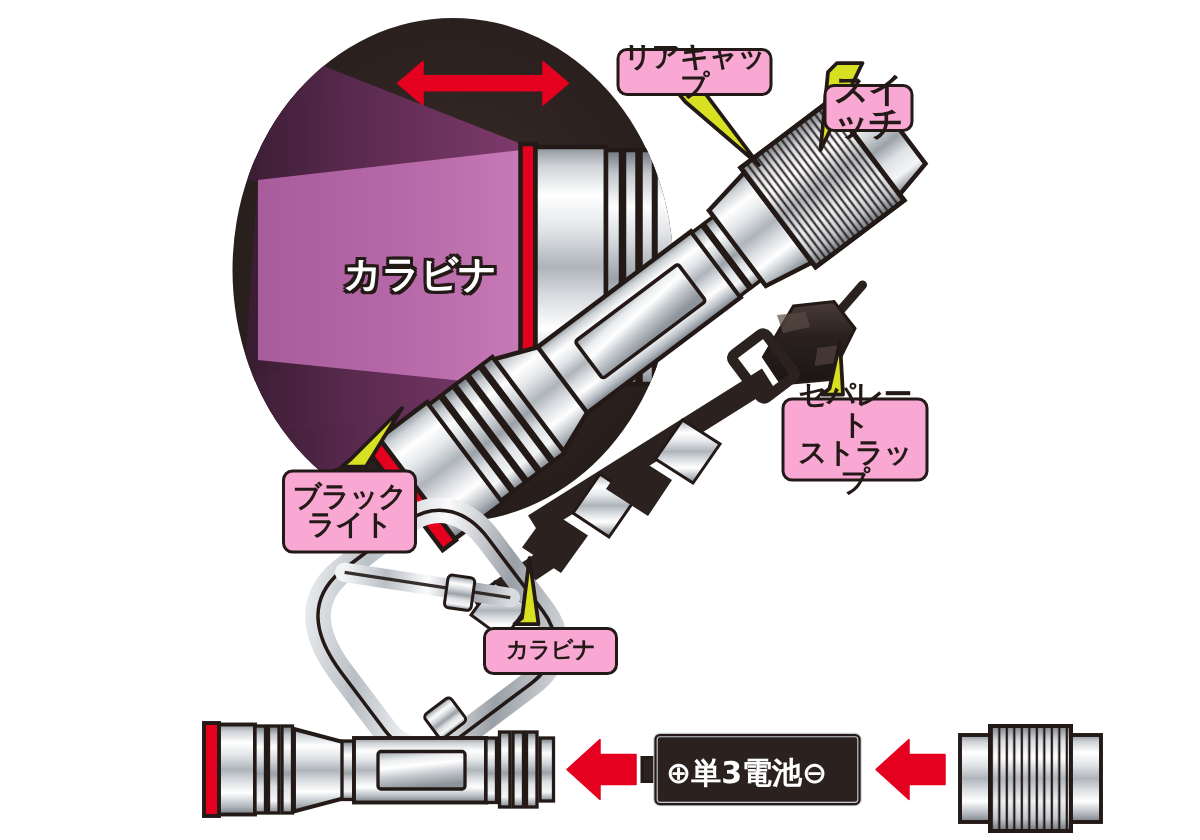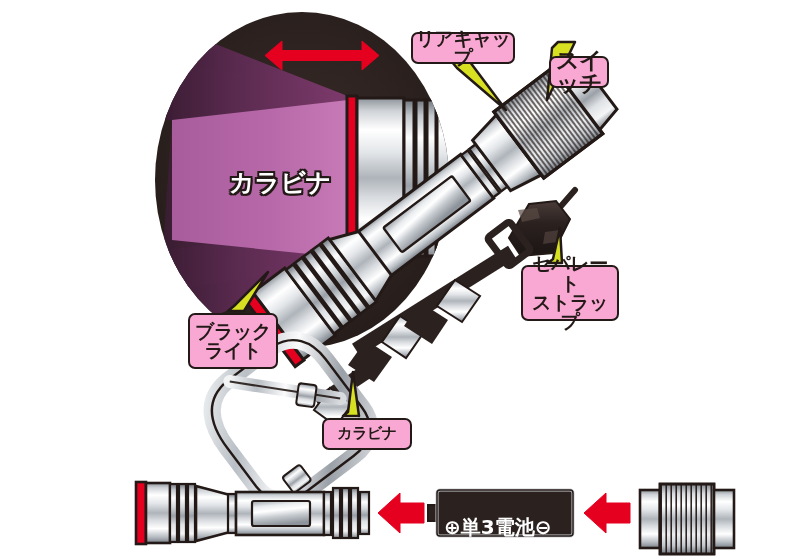--- a/index.html
+++ b/index.html
@@ -296,21 +296,21 @@
       <rect x="660" y="484" width="54" height="70" fill="url(#knurlPat)"></rect>
       <rect x="660" y="484" width="54" height="70" fill="none" stroke="#231916" stroke-width="2.6"></rect>
       <rect x="714" y="490" width="20" height="58" fill="url(#metalV)" stroke="#231916" stroke-width="2.6"></rect>
     </g>
   </g>
 </svg>
 </div>
 
 <div class="zoom-caption" style="left:229px;top:166px;">カラビナ</div>
 
-<div class="batt-text" style="left:444px;top:514px;">⊕単3電池⊖</div>
+<div class="batt-text" style="left:444px;top:502px;">⊕単3電池⊖</div>
 
 <div class="cal-label" style="left:411px;top:32px;width:104px;height:32px;font-size:19px;">リアキャップ</div>
 
 <div class="cal-label" style="left:549px;top:12px;width:60px;height:32px;font-size:23px;margin-top:44px;">スイッチ</div>
 
 <div class="cal-label" style="left:521px;top:265px;width:98px;height:56px;font-size:19px;">セパレート
 ストラップ</div>
 
 <div class="cal-label" style="left:168px;top:313px;width:90px;height:56px;font-size:19px;margin-left:20px;">ブラック
 ライト</div>

